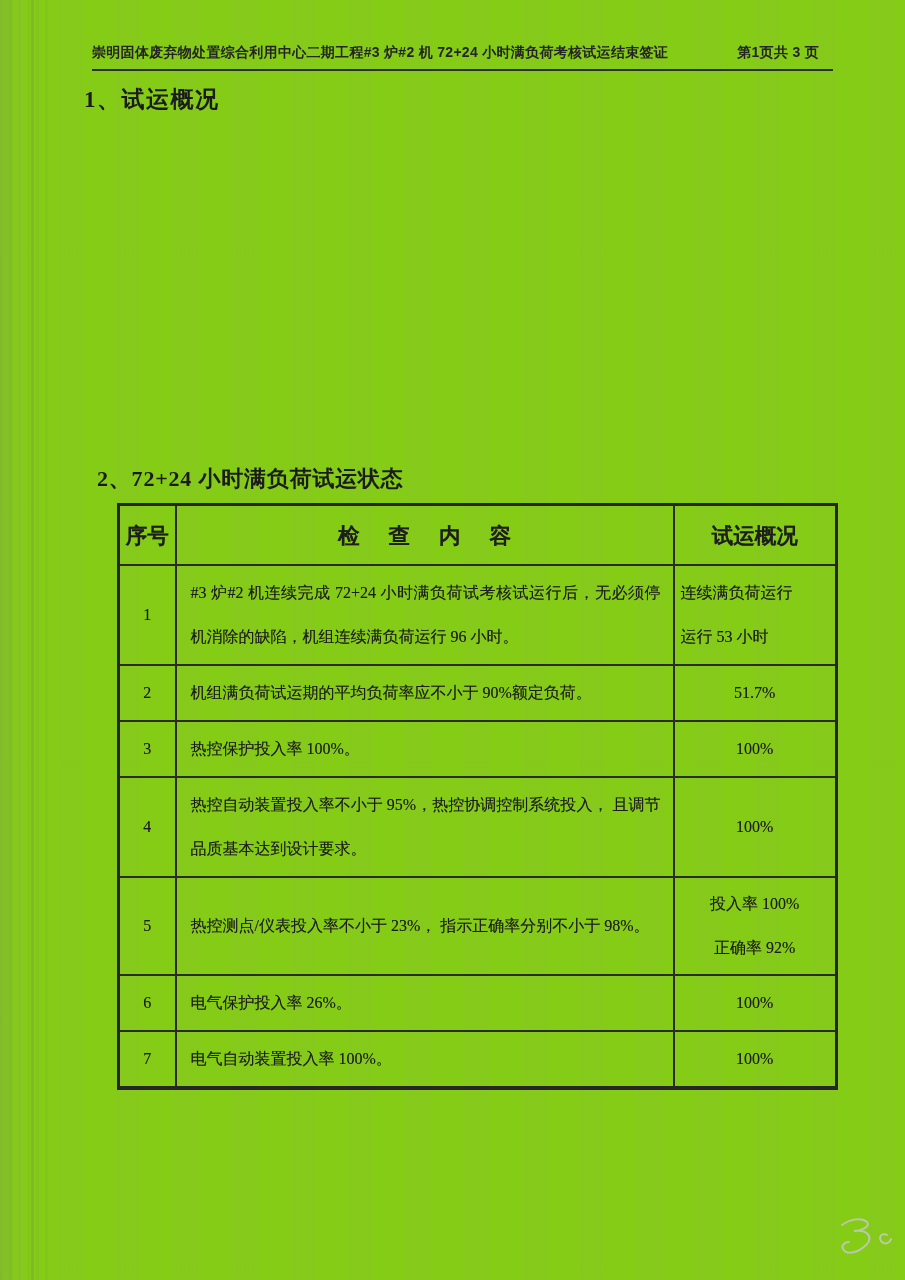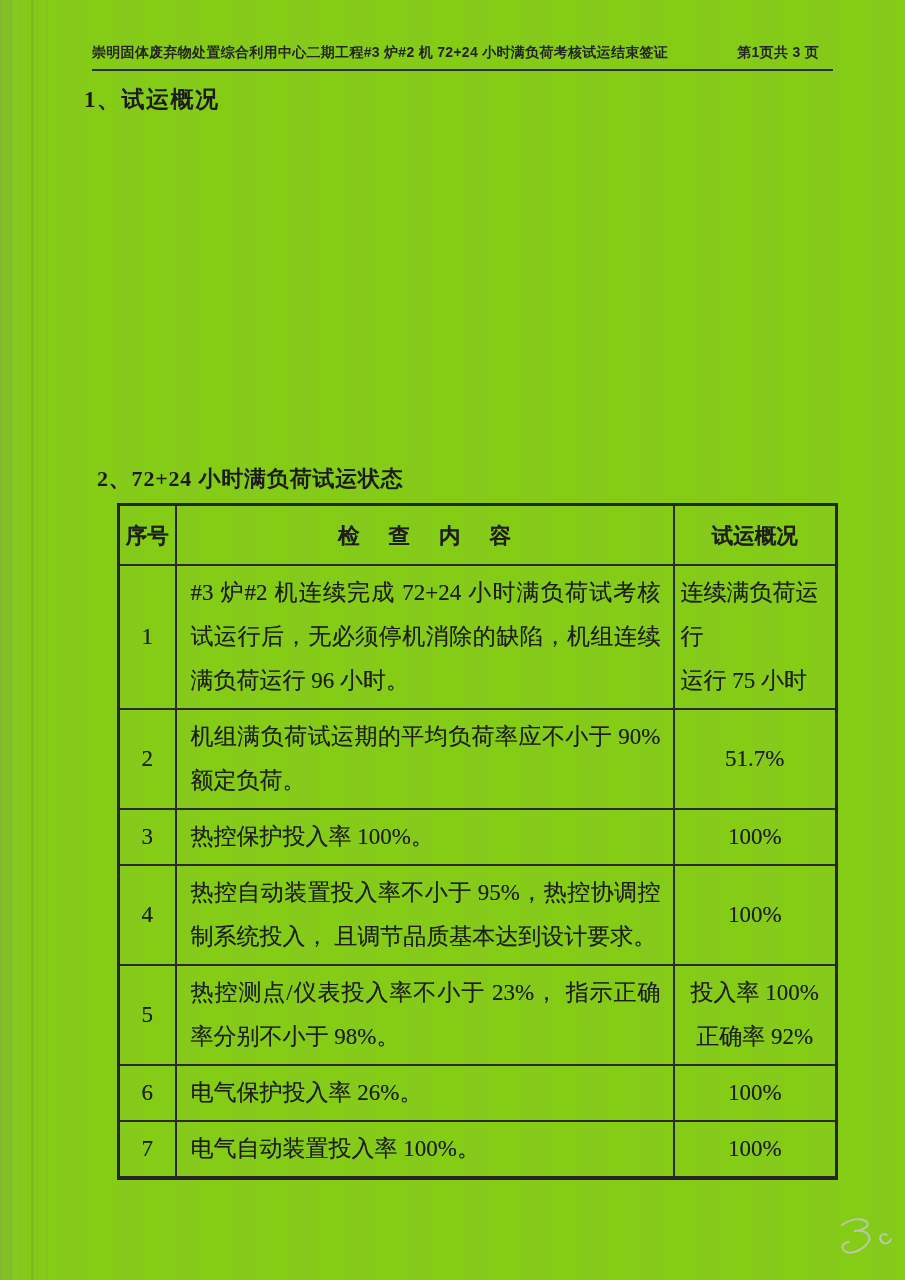--- a/index.html
+++ b/index.html
@@ -44,21 +44,21 @@
 
   table.check-table{
     position:absolute;left:111px;top:503px;width:718px;
     border-collapse:collapse;table-layout:fixed;
     border:3px solid #262626;border-bottom-width:4px;
     background:transparent;
     margin-left:6px;
   }
   .check-table th,.check-table td{
     border:2px solid #2b2b2b;vertical-align:middle;
-    font-size:23px;color:#1e1e1e;
+    font-size:16px;color:#1e1e1e;
     text-shadow:0 0 .4px rgba(20,20,20,.5);
   }
   .check-table th{font-weight:700;height:56px;font-size:21.5px;}
   col.col-no{width:57px;}
   col.col-content{width:498px;}
   col.col-result{width:163px;}
   th.spaced{letter-spacing:.55em;text-indent:.55em;text-align:center;}
   .cell-no{text-align:center;font-size:20px;line-height:44px;}
   .cell-content{
     text-align:justify;line-height:44px;padding:5px 12px 5px 14px;
@@ -99,21 +99,21 @@
         <th class="spaced">检 查 内 容</th>
         <th>试运概况</th>
       </tr>
     </thead>
     <tbody>
       <tr>
         <td class="cell-no">1</td>
         <td class="cell-content">#3 炉#2 机连续完成 72+24 小时满负荷试考核试运行后，无必须停机消除的缺陷，机组连续满负荷运行 96 小时。</td>
         <td class="cell-result left">
           <div>连续满负荷运行</div>
-          <div>运行 75 小时</div>
+          <div>运行 53 小时</div>
         </td>
       </tr>
       <tr>
         <td class="cell-no">2</td>
         <td class="cell-content">机组满负荷试运期的平均负荷率应不小于 90%额定负荷。</td>
         <td class="cell-result">
           <div>51.7%</div>
         </td>
       </tr>
       <tr>

